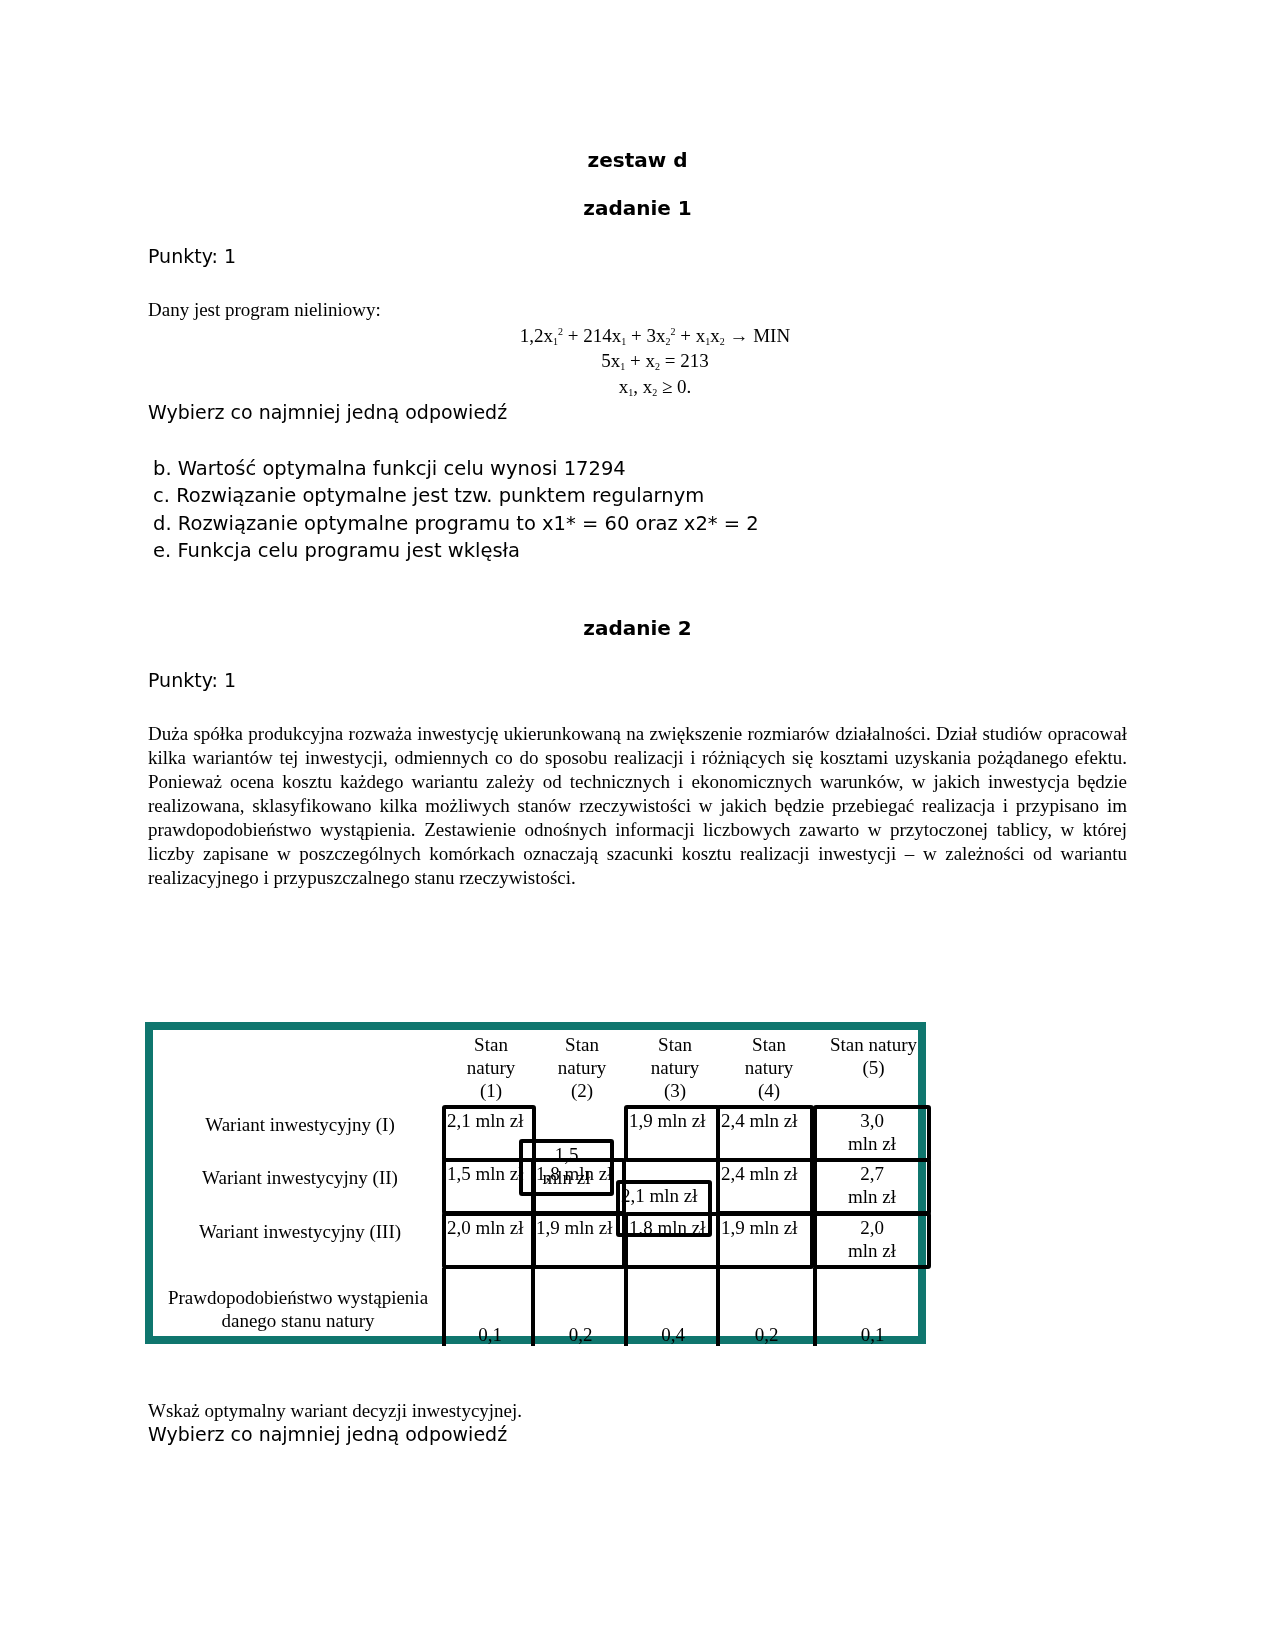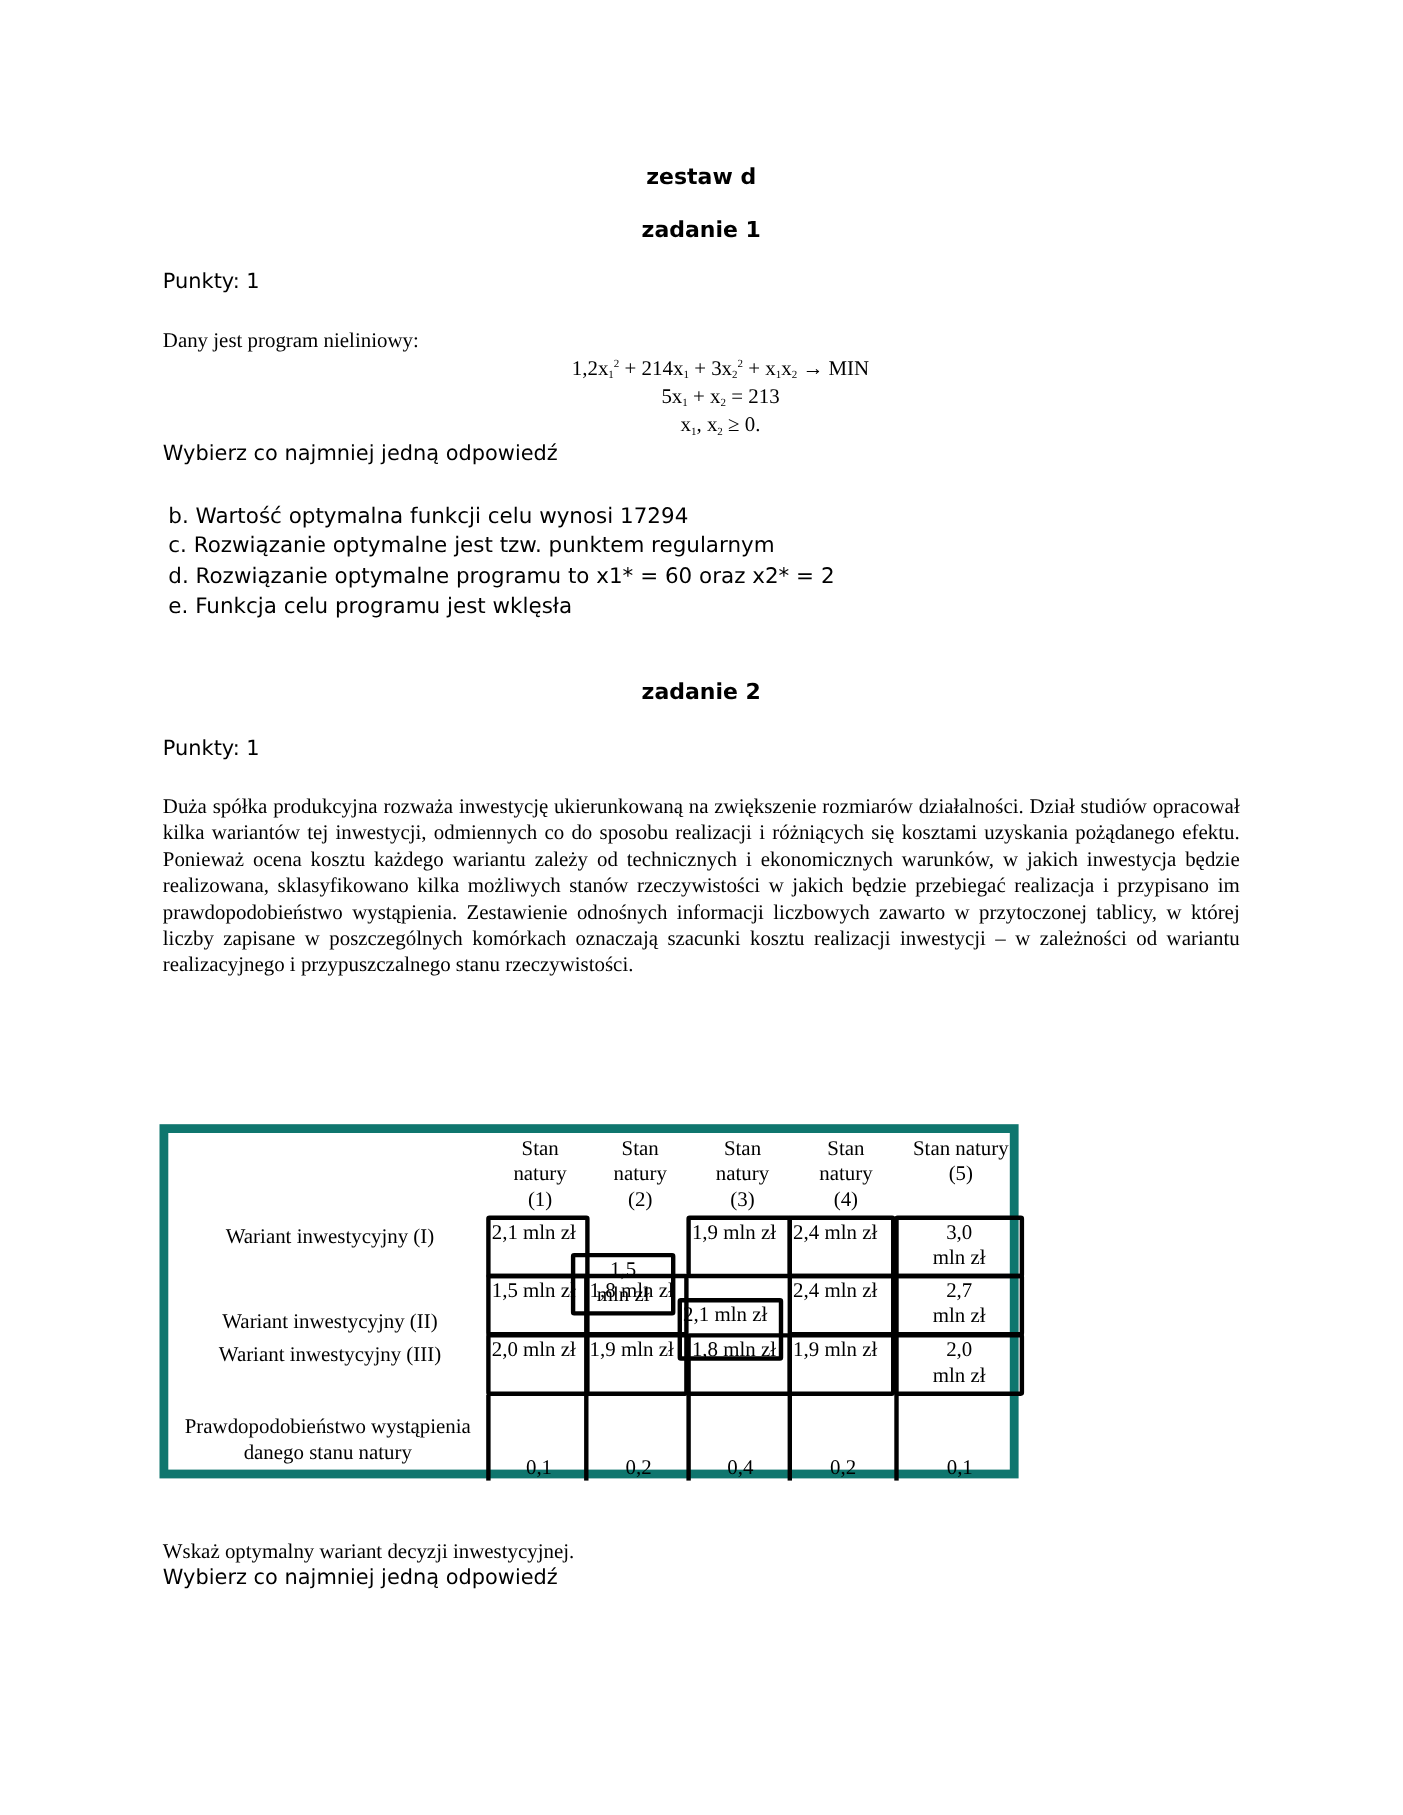--- a/index.html
+++ b/index.html
@@ -84,21 +84,21 @@
 
   <div class="cell rowlabel" style="top:78px;height:54px;padding-top:5px;">Wariant inwestycyjny (I)</div>
   <div class="cell vcell left" style="left:289px;top:75px;width:94px;height:57px;">2,1 mln zł</div>
   <div class="cell vcell" style="left:366px;top:75px;width:95px;height:57px;white-space:pre-line;margin-top:34px;">1,5
 mln zł</div>
   <div class="cell vcell left" style="left:471px;top:75px;width:96px;height:57px;">1,9 mln zł</div>
   <div class="cell vcell left" style="left:563px;top:75px;width:98px;height:57px;">2,4 mln zł</div>
   <div class="cell vcell" style="left:660px;top:75px;width:118px;height:57px;white-space:pre-line;">3,0
 mln zł</div>
 
-  <div class="cell rowlabel" style="top:131px;height:54px;padding-top:5px;margin-top:24px;">Wariant inwestycyjny (II)</div>
+  <div class="cell rowlabel" style="top:131px;height:54px;padding-top:5px;">Wariant inwestycyjny (II)</div>
   <div class="cell vcell left" style="left:289px;top:128px;width:94px;height:57px;">1,5 mln zł</div>
   <div class="cell vcell left" style="left:378px;top:128px;width:95px;height:57px;">1,8 mln zł</div>
   <div class="cell vcell left" style="left:463px;top:128px;width:96px;height:57px;margin-top:22px;">2,1 mln zł</div>
   <div class="cell vcell left" style="left:563px;top:128px;width:98px;height:57px;">2,4 mln zł</div>
   <div class="cell vcell" style="left:660px;top:128px;width:118px;height:57px;white-space:pre-line;">2,7
 mln zł</div>
 
   <div class="cell rowlabel" style="top:185px;height:54px;padding-top:5px;">Wariant inwestycyjny (III)</div>
   <div class="cell vcell left" style="left:289px;top:182px;width:94px;height:57px;">2,0 mln zł</div>
   <div class="cell vcell left" style="left:378px;top:182px;width:95px;height:57px;">1,9 mln zł</div>

